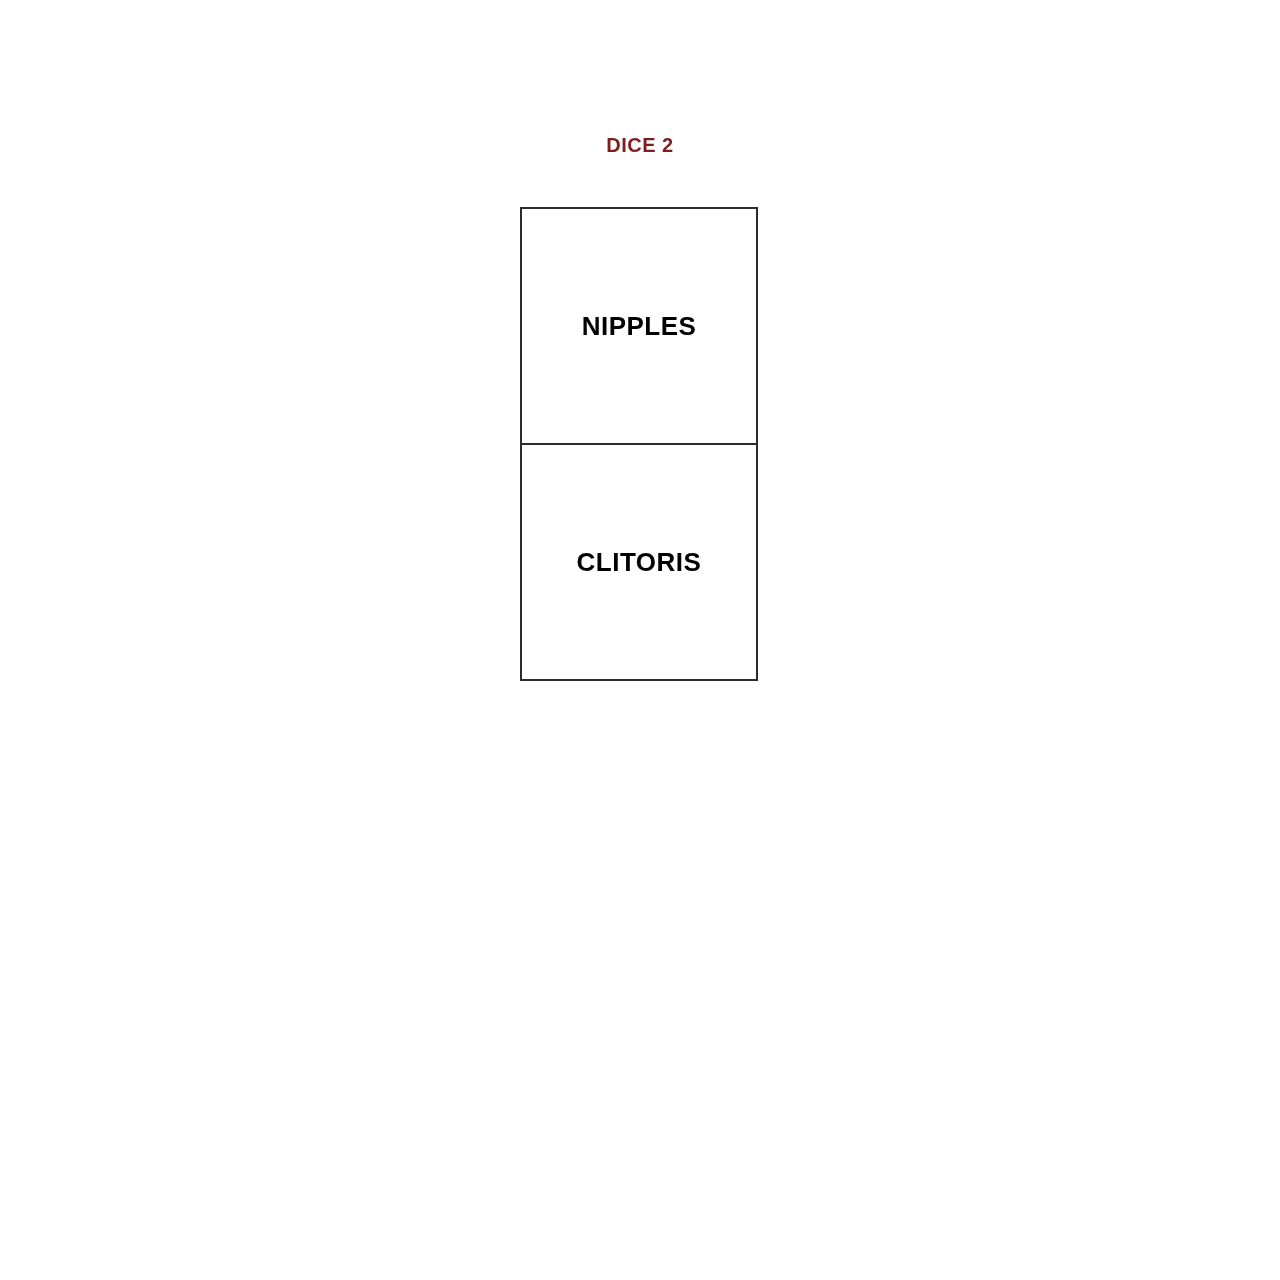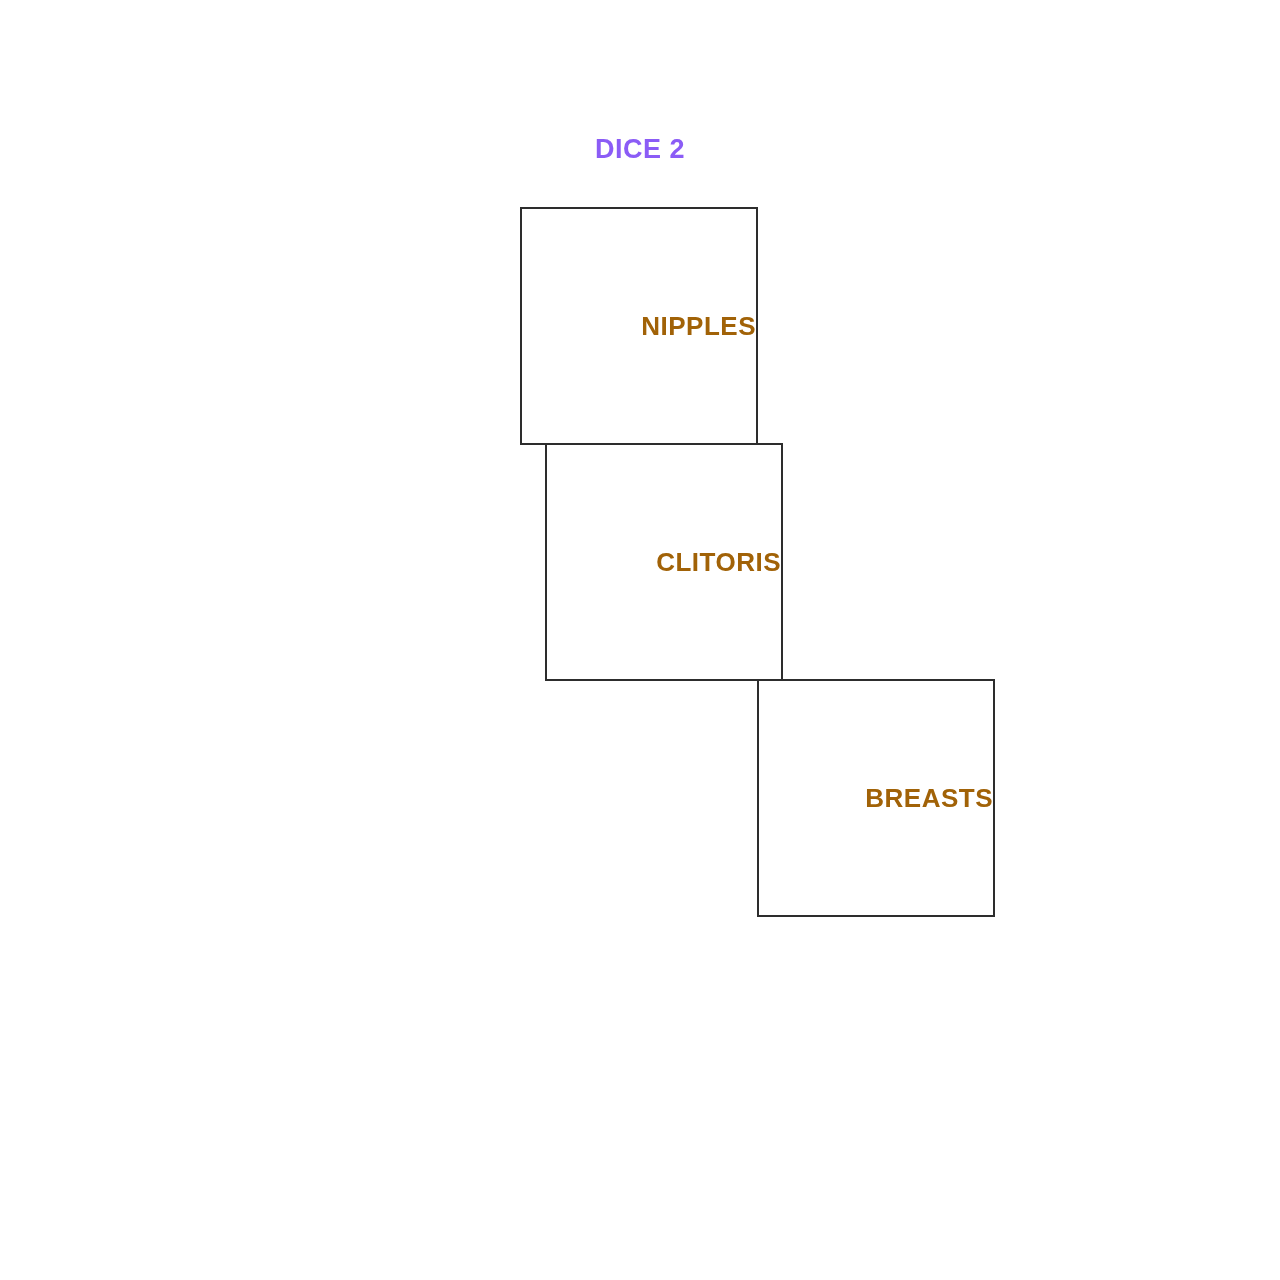--- a/index.html
+++ b/index.html
@@ -18,54 +18,54 @@
     height: 1280px;
     background: #ffffff;
   }
 
   .dice-title {
     position: absolute;
     left: 283px;
     top: 134px;
     width: 714px;
     text-align: center;
-    font-size: 27px;
+    font-size: 20px;
     font-weight: 700;
     letter-spacing: 0.5px;
-    color: #8b5cf6;
+    color: #7f1d1d;
   }
 
   .net {
     position: absolute;
     left: 283px;
     top: 207px;
     width: 714px;
     height: 948px;
   }
 
   .face {
     position: absolute;
     width: 238px;
     height: 238px;
     box-sizing: border-box;
     border: 2px solid #2d2d2d;
     background: #ffffff;
     display: flex;
     align-items: center;
-    justify-content: flex-end;
+    justify-content: center;
     font-size: 26px;
     font-weight: 700;
     letter-spacing: 0.5px;
-    color: #a16207;
+    color: #000000;
     text-transform: uppercase;
   }
 
   
   .face-top           { left: 237px; top: 0px;   }
-  .face-upper-middle  { left: 237px; top: 236px; margin-left: 25px; }
+  .face-upper-middle  { left: 237px; top: 236px; }
   .face-middle-left   { left: 0px;   top: 472px; }
   .face-middle-center { left: 237px; top: 472px; }
   .face-middle-right  { left: 474px; top: 472px; }
   .face-bottom        { left: 237px; top: 708px; }
 </style>
 </head>
 <body>
 
 <div class="canvas">
 
@@ -76,19 +76,16 @@
     <div class="face face-top">
       <span>NIPPLES</span>
     </div>
 
     <div class="face face-upper-middle">
       <span>CLITORIS</span>
     </div>
 
 
 
-    <div class="face face-middle-right">
-      <span>BREASTS</span>
-    </div>
 
 
   </div>
 </div>
 
 </body></html>

